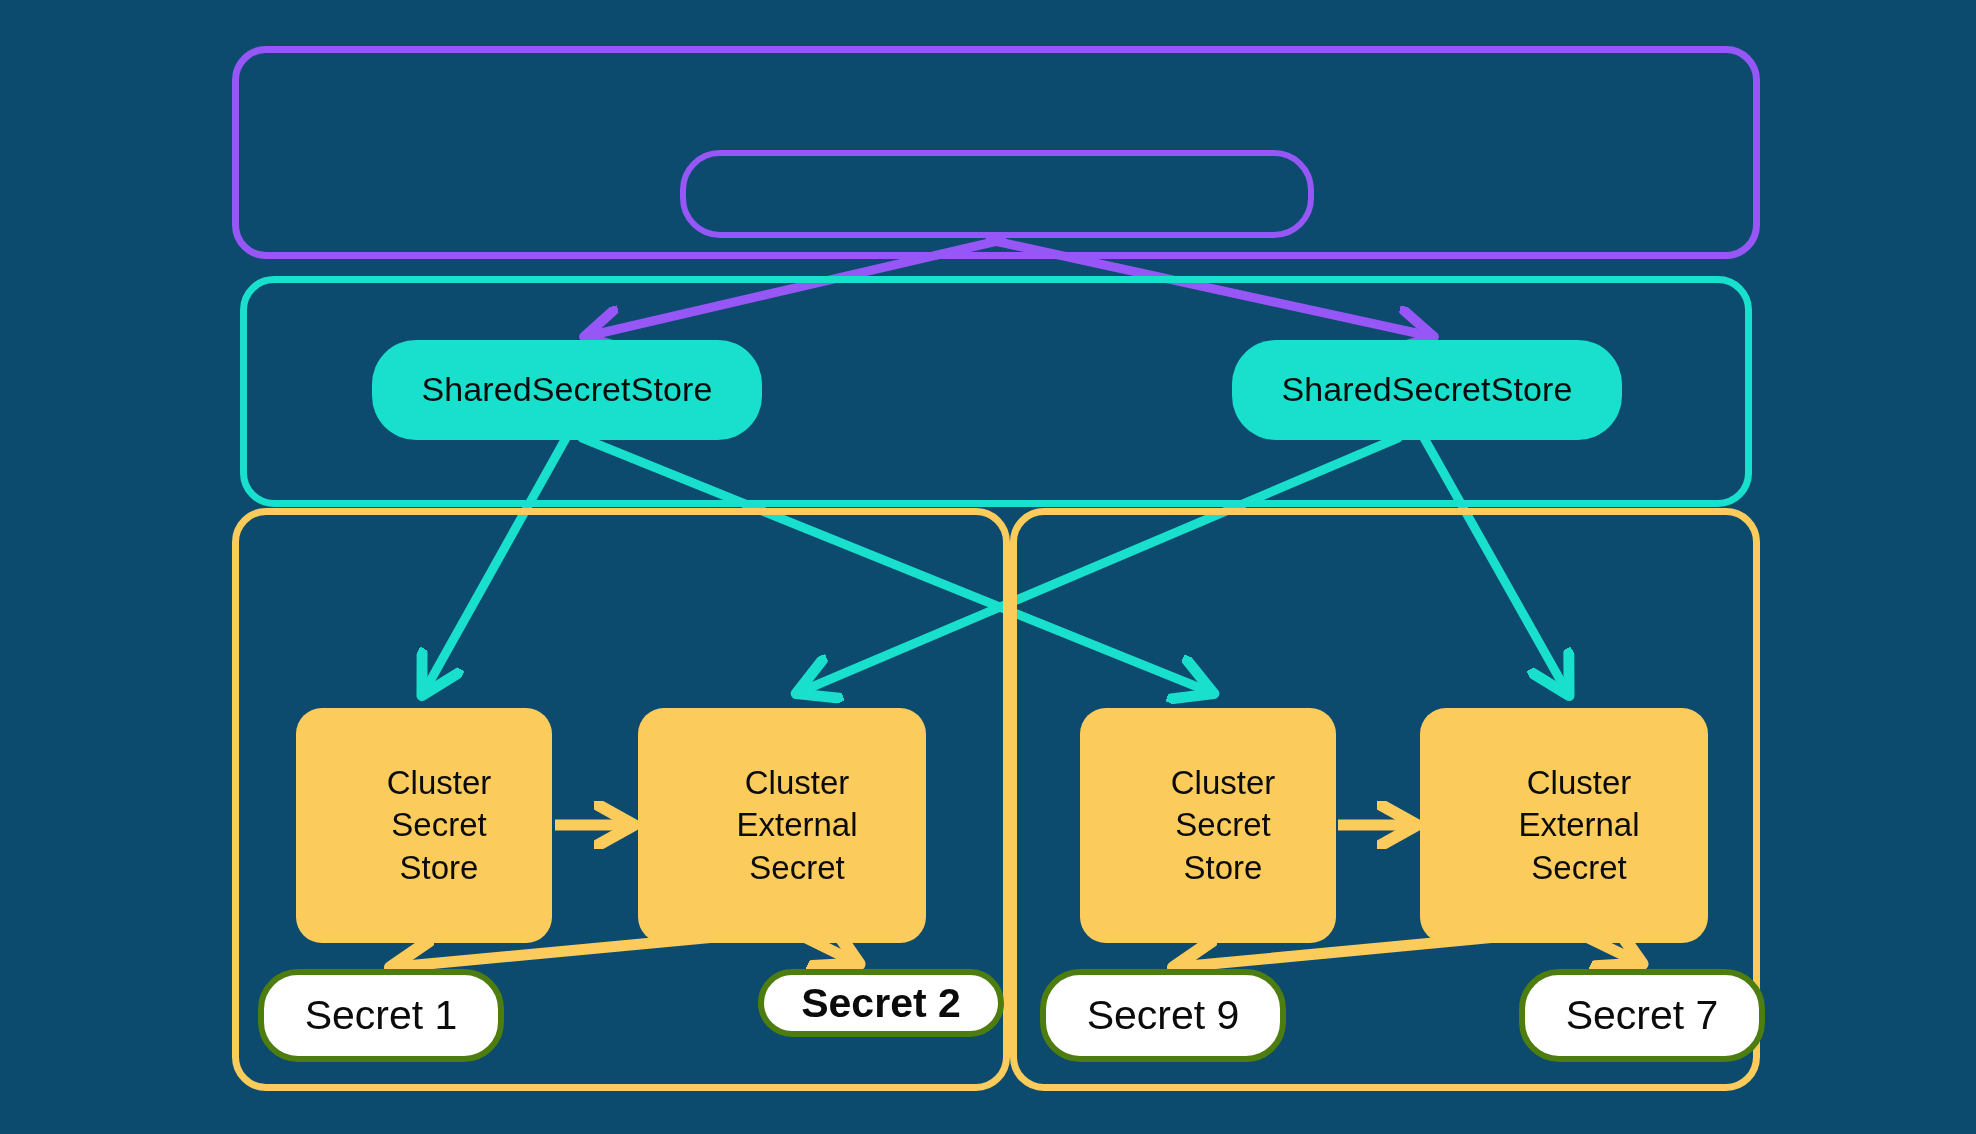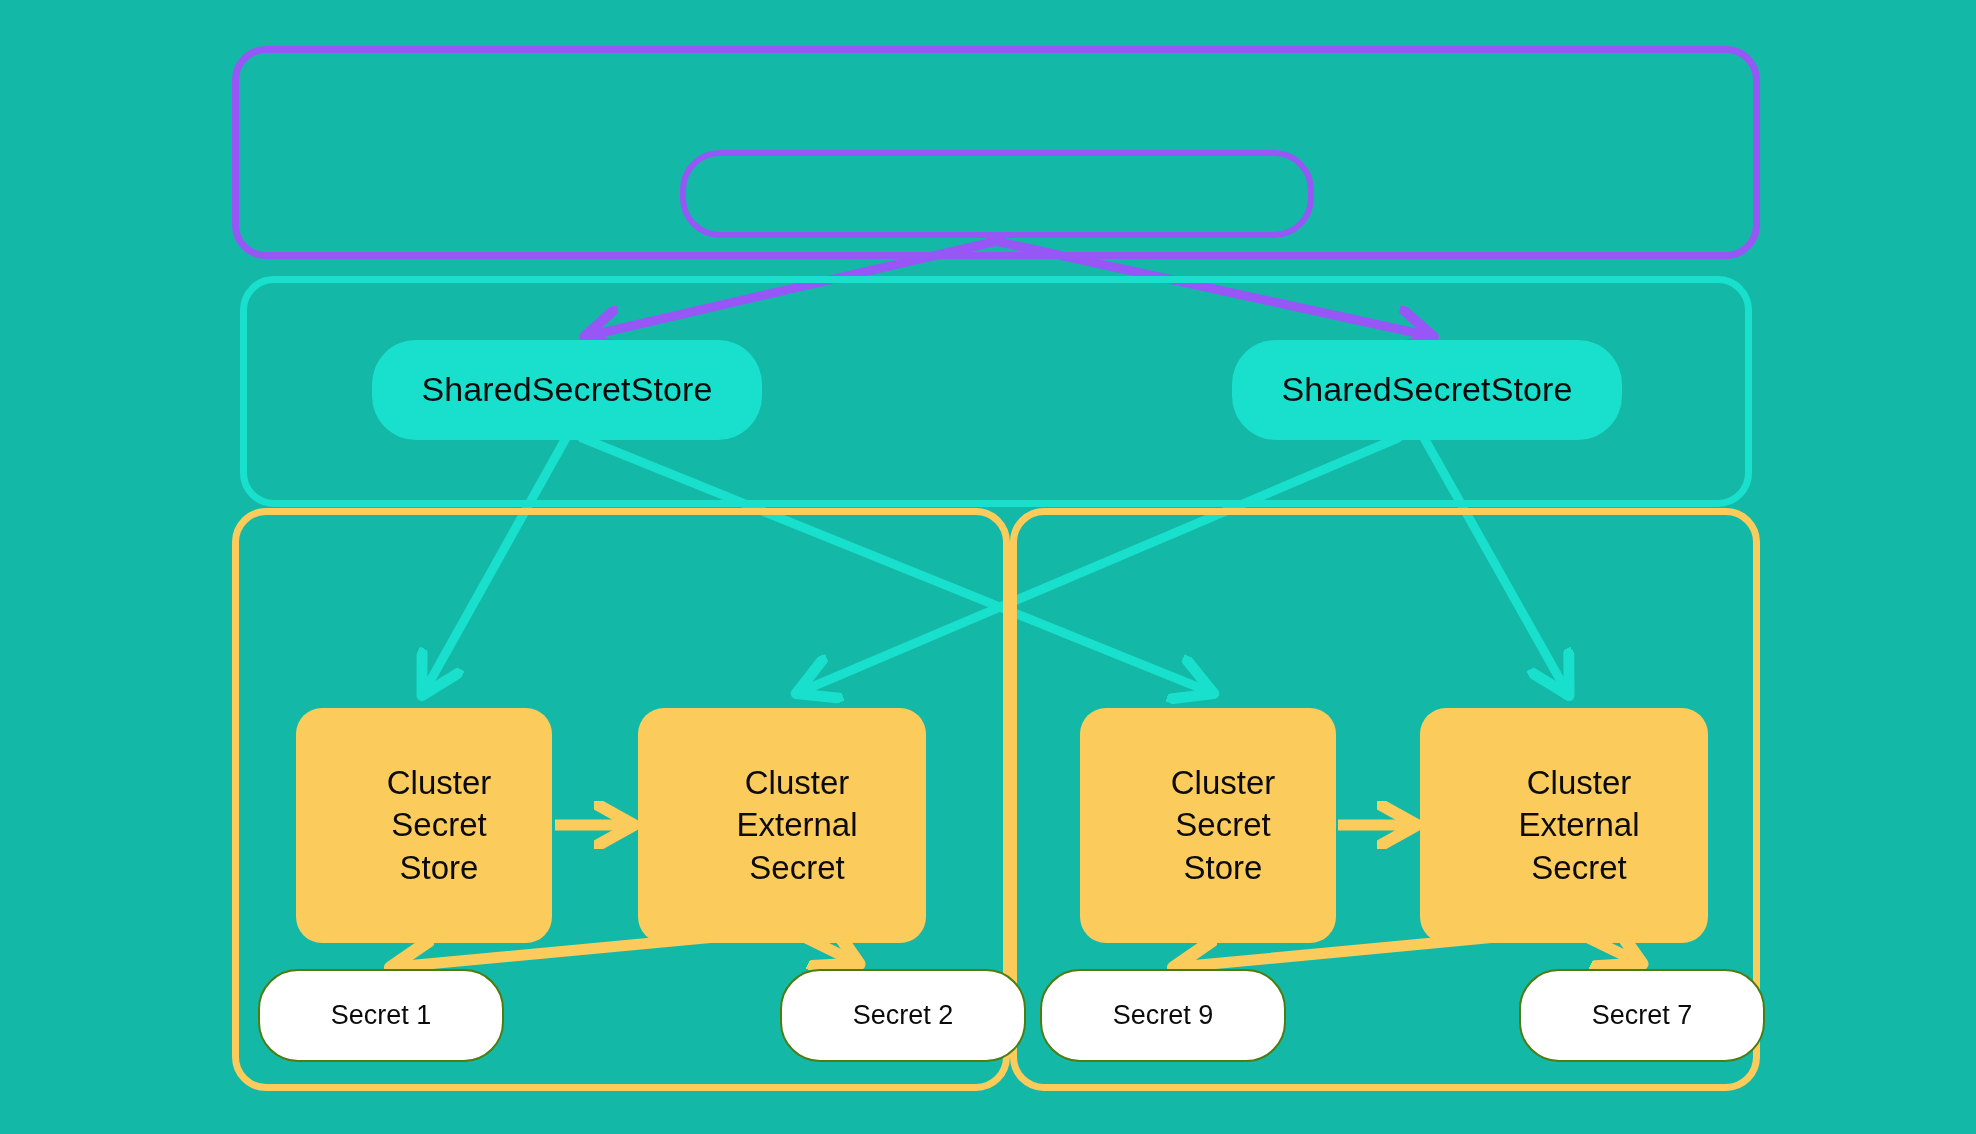--- a/index.html
+++ b/index.html
@@ -8,21 +8,21 @@
     padding: 0;
     background: #000000;
   }
   body {
     font-family: "Liberation Sans", sans-serif;
   }
   #stage {
     position: relative;
     width: 1976px;
     height: 1134px;
-    background: #14b8a6;
+    background: #0c4a6e;
     overflow: hidden;
   }
   #edges {
     position: absolute;
     left: 0;
     top: 0;
     width: 1976px;
     height: 1134px;
     pointer-events: none;
   }
@@ -77,23 +77,23 @@
   }
   .node-orange .lines {
     display: block;
   }
   .node-orange .lines span {
     display: block;
     margin-left: 30px;
   }
   .node-secret {
     background: #FFFFFF;
-    border: 2px solid #4d7c0f;
+    border: 6px solid #4d7c0f;
     border-radius: 40px;
-    font-size: 27px;
+    font-size: 41px;
     white-space: nowrap;
   }
 </style>
 </head>
 <body>
 
 <div id="stage">
 
   <svg id="edges" viewBox="0 0 1976 1134" xmlns="http://www.w3.org/2000/svg">
     <defs>
@@ -184,21 +184,21 @@
       <span>Cluster</span>
       <span>External</span>
       <span>Secret</span>
     </span>
   </div>
 
   <div class="node node-secret" style="left:258px; top:969px; width:246px; height:93px;">
     <span>Secret 1</span>
   </div>
 
-  <div class="node node-secret" style="left:780px; top:969px; width:246px; height:93px;">
+  <div class="node node-secret" style="left:758px; top:969px; width:246px; height:68px;font-weight:bold;">
     <span>Secret 2</span>
   </div>
 
   <div class="node node-secret" style="left:1040px; top:969px; width:246px; height:93px;">
     <span>Secret 9</span>
   </div>
 
   <div class="node node-secret" style="left:1519px; top:969px; width:246px; height:93px;">
     <span>Secret 7</span>
   </div>

